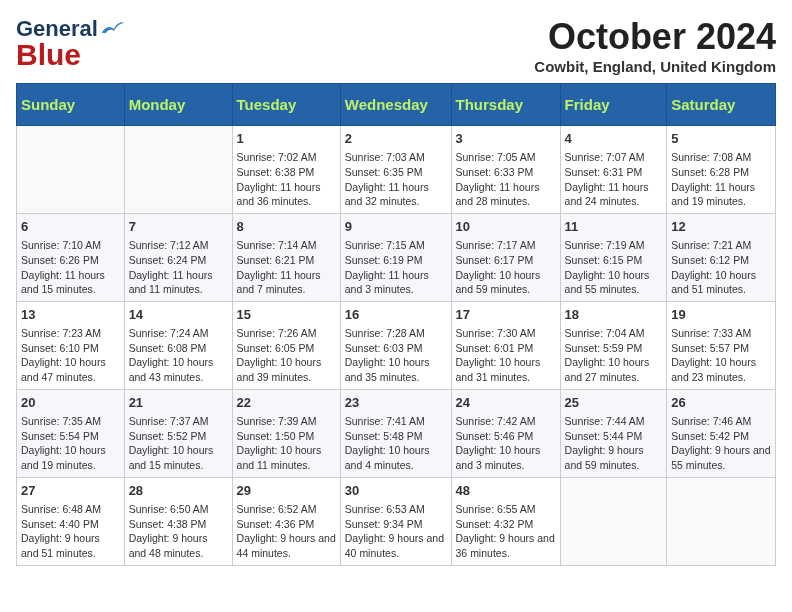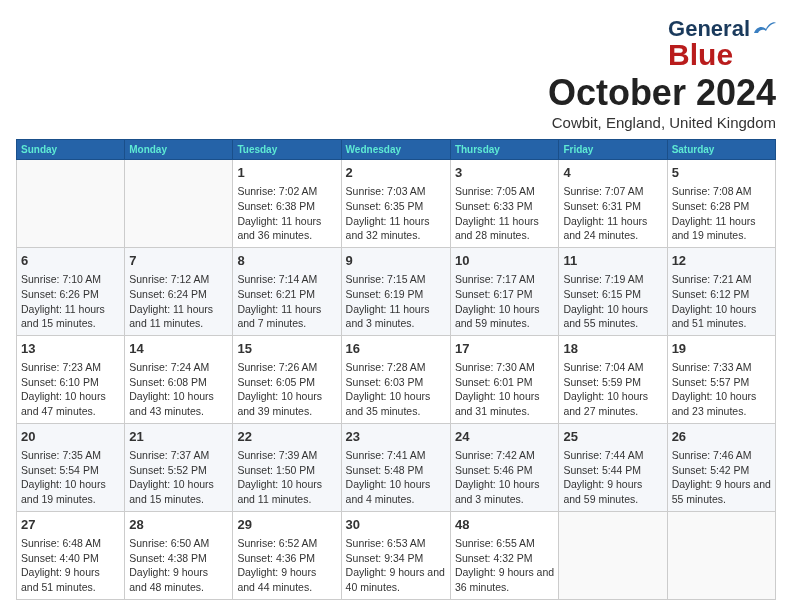--- a/index.html
+++ b/index.html
@@ -6,52 +6,52 @@
     body {
       font-family: Arial, sans-serif;
       background: #fff;
       width: 792px;
       min-height: 612px;
       padding: 16px;
     }
     .header-area {
       display: flex;
       justify-content: space-between;
-      align-items: flex-end;
+      align-items: flex-start;
       margin-bottom: 8px;
-      flex-direction: column;
     }
     .logo {
       display: flex;
       flex-direction: column;
       align-items: flex-start;
     }
     .title-area {
       text-align: right;
     }
     .month-title {
       font-size: 36px;
       font-weight: bold;
       color: #222;
     }
     .subtitle {
       font-size: 15px;
       color: #333;
+      font-weight: bold;
     }
     table {
       width: 100%;
       border-collapse: collapse;
       font-size: 11px;
     }
     thead tr th {
       background-color: #2563a8;
-      color: #5eead4;
-      padding: 4px 4px;
+      color: #bef264;
+      padding: 12px 4px;
       text-align: left;
-      font-size: 10px;
+      font-size: 15px;
       font-weight: bold;
       border: 1px solid #1a4f8a;
     }
     tbody tr td {
       border: 1px solid #ccc;
       vertical-align: top;
       padding: 4px;
       height: 80px;
       width: 113px;
       color: #333;

